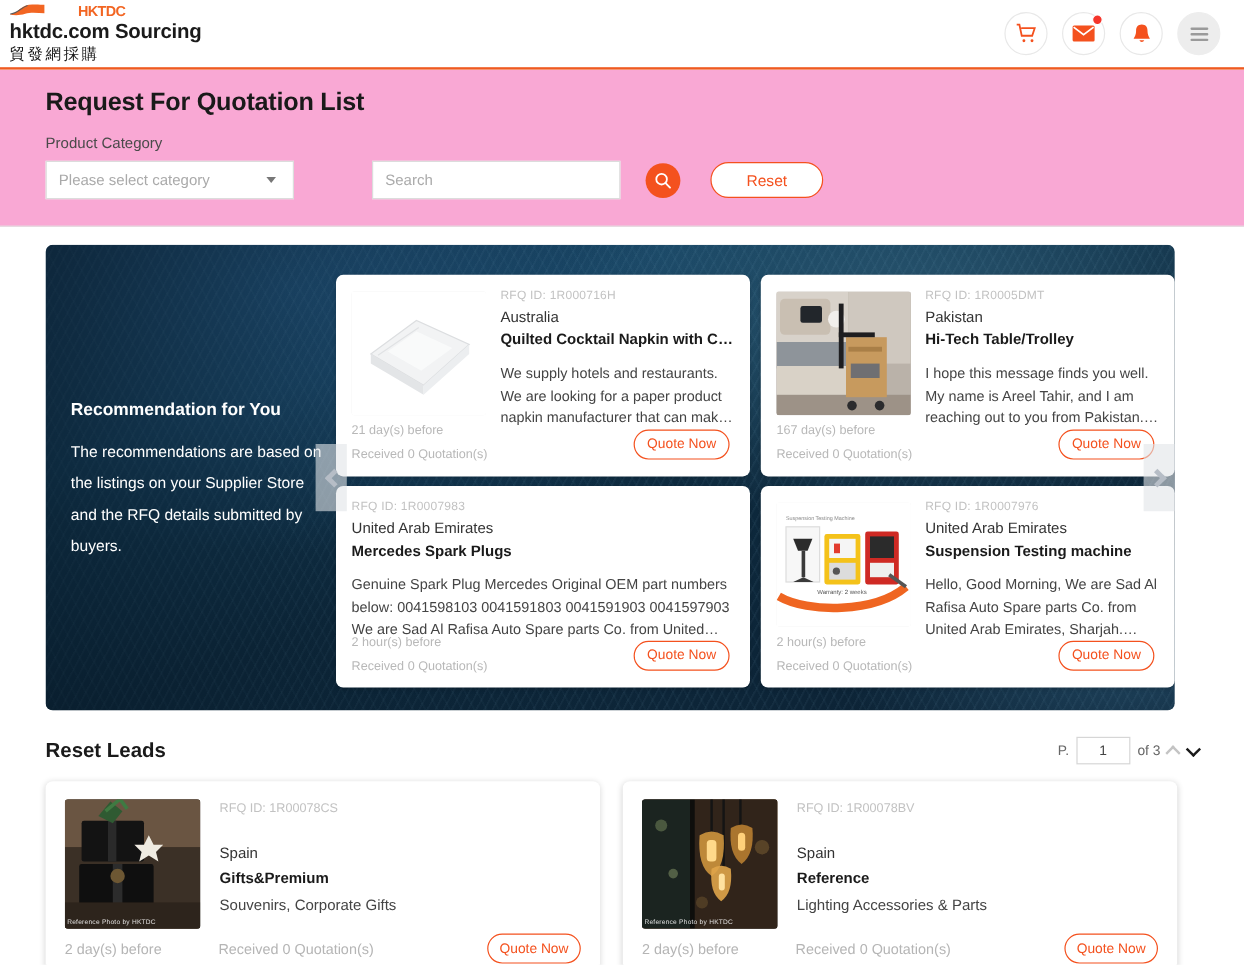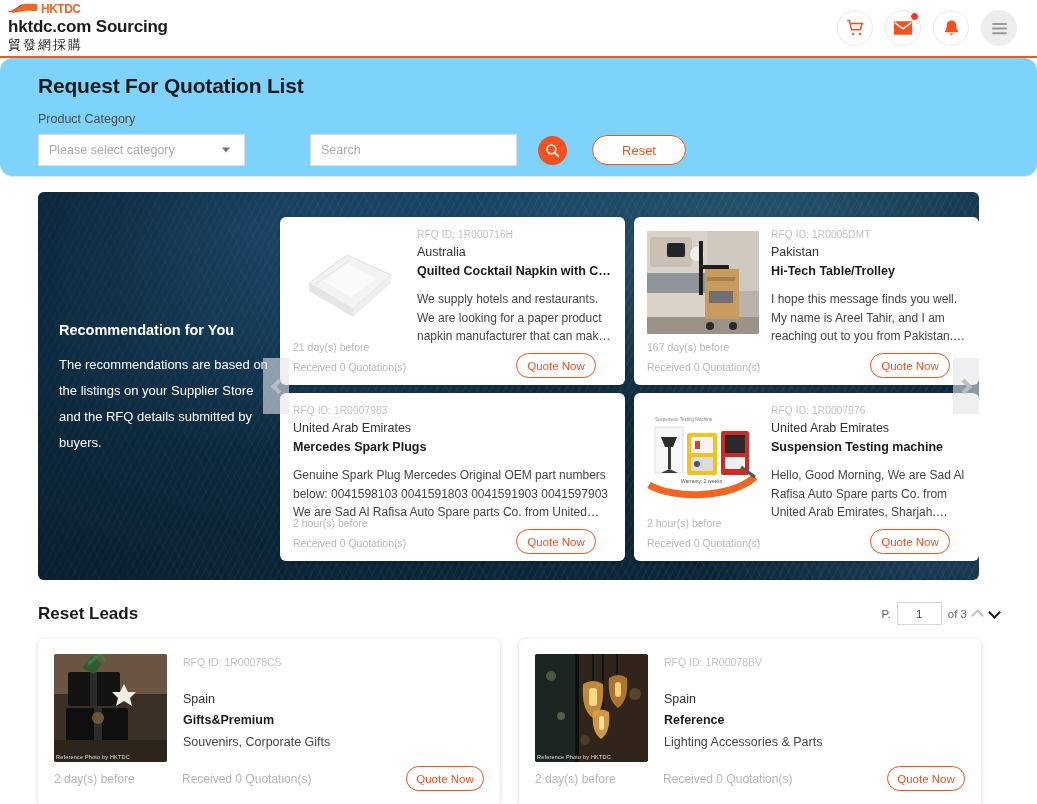--- a/index.html
+++ b/index.html
@@ -23,21 +23,21 @@
     padding: 0 20px 0 8px;
   }
   .brand { display: flex; flex-direction: column; justify-content: center; line-height: 1; }
   .brand-logo {
     display: flex; align-items: center; gap: 3px;
     height: 12px; margin-bottom: 2px;
   }
   .logo-swoosh { width: 30px; height: 11px; display:block; }
   .logo-word {
     font-size: 12px; font-weight: bold; letter-spacing: -0.5px;
-    color: #f26522; font-family: "Liberation Sans", sans-serif;
+    color: #f26522; font-family: "Liberation Sans", sans-serif; margin-left: 24px;
   }
   .brand-title {
     font-size: 17px; font-weight: bold; color: #1a1a1a;
     letter-spacing: -0.2px; line-height: 1.15;
   }
   .brand-sub {
     font-size: 13px; color: #1a1a1a; letter-spacing: 2px;
     line-height: 1.2; margin-top: 1px;
   }
   .header-actions {
@@ -51,24 +51,23 @@
   }
   .hbtn.menu { background: #ededed; border-color: #ededed; }
   .dot-badge {
     position: absolute; top: 1px; right: 1px;
     width: 9px; height: 9px; border-radius: 50%;
     background: #f5352b; border: 1.5px solid #fff;
   }
 
   
   .filters {
-    padding: 16px 0 10px 38px;
+    padding: 16px 0 22px 38px;
     border-bottom: 1px solid #e3e3e3;
-    background: #7dd3fc;
-    border-radius: 13px;
+    background: #f9a8d4;
   }
   .page-title {
     font-size: 21px; font-weight: bold; color: #1a1a1a;
     letter-spacing: -0.2px; margin: 0 0 14px 0;
   }
   .field-label { font-size: 12.5px; color: #4a4a4a; margin-bottom: 8px; }
   .filter-row { display: flex; align-items: center; gap: 12px; }
   .select-box {
     width: 207px; height: 32px; border: 1px solid #dcdcdc;
     background: #fff; display: flex; align-items: center;
@@ -176,22 +175,22 @@
     white-space: nowrap; overflow: hidden; text-overflow: ellipsis;
     margin-bottom: 12px;
   }
   .rfq-desc {
     font-size: 12px; color: #444; line-height: 1.55;
     display: -webkit-box; -webkit-line-clamp: 3; -webkit-box-orient: vertical;
     overflow: hidden;
   }
   .rfq-wide .rfq-desc { -webkit-line-clamp: 3; }
   .rfq-foot {
-    position: absolute; left: 13px; right: 29px; bottom: 7px;
-    display: flex; align-items: flex-end; justify-content: space-between;
+    position: absolute; left: 13px; right: 17px; bottom: 7px;
+    display: flex; align-items: center; justify-content: space-between;
   }
   .rfq-meta { line-height: 1.9; }
   .meta-time, .meta-quot { font-size: 10.5px; color: #b8b8b8; }
   .quote-btn {
     width: 80px; height: 25px; border-radius: 14px;
     border: 1px solid #f4511e; background: #fff;
     color: #f4511e; font-size: 11.5px; cursor: pointer;
     font-family: "Liberation Sans", sans-serif;
   }
 

